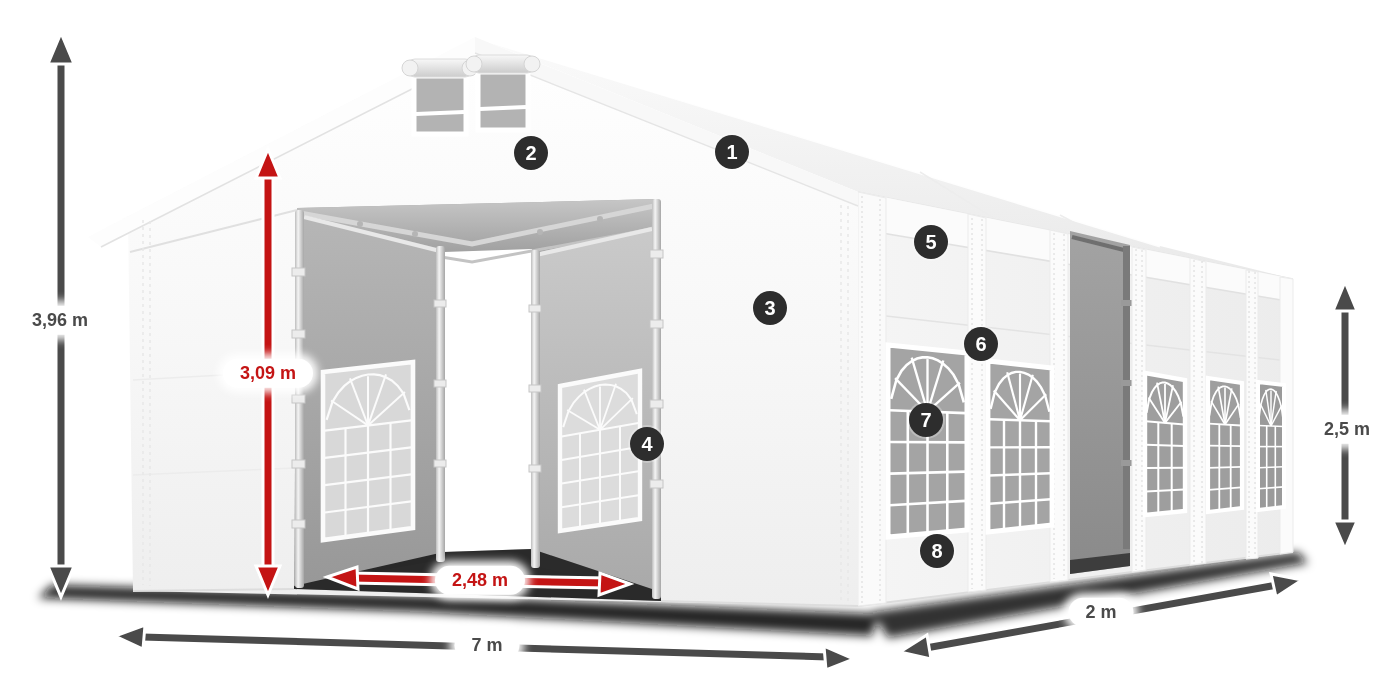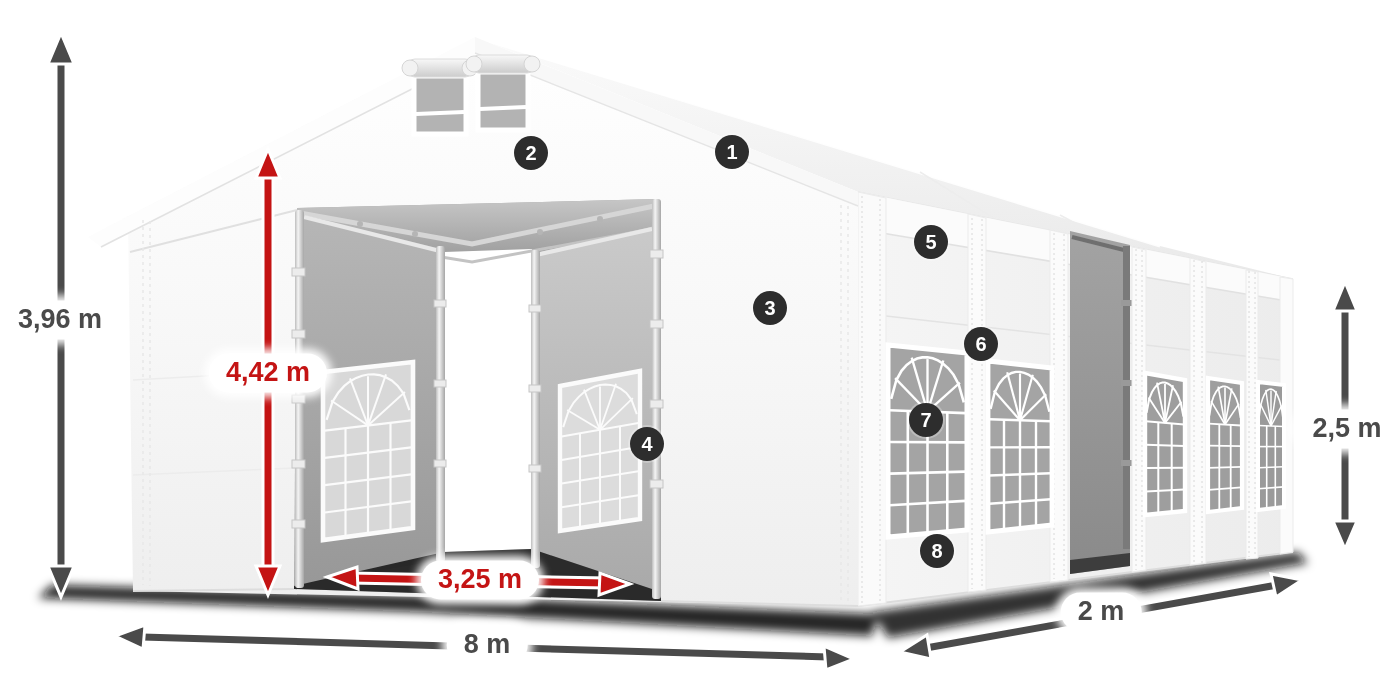--- a/index.html
+++ b/index.html
@@ -4,21 +4,21 @@
 <style>
   html,body { margin:0; padding:0; background:#ffffff; }
   .stage {
     position:relative; width:1400px; height:700px; overflow:hidden;
     background:#ffffff; font-family:"Liberation Sans", sans-serif;
   }
   .stage svg { position:absolute; left:0; top:0; }
   .pill {
     position:absolute; transform:translate(-50%,-50%);
     background:#ffffff; border-radius:22px; padding:4px 17px;
-    font-weight:bold; font-size:27px; line-height:1.15; white-space:nowrap;
+    font-weight:bold; font-size:18px; line-height:1.15; white-space:nowrap;
     color:#4a4a4a; box-shadow:0 0 9px 5px rgba(255,255,255,0.95);
   }
   .pill.red { color:#c41414; }
   .badge {
     position:absolute; transform:translate(-50%,-50%);
     width:34px; height:34px; border-radius:50%;
     background:#2d2d2d; color:#ffffff;
     display:flex; align-items:center; justify-content:center;
     font-weight:bold; font-size:20px;
     box-shadow:0 0 0 2px rgba(255,255,255,0.25);
@@ -353,23 +353,23 @@
   </g>
   <g>
     <path d="M1345,306 L1345,526" stroke="#ffffff" stroke-width="13"></path>
     <path d="M1345,306 L1345,526" stroke="#4a4a4a" stroke-width="7"></path>
     <polygon points="1345,282 1357,311 1333,311" fill="#4a4a4a" stroke="#ffffff" stroke-width="3"></polygon>
     <polygon points="1345,549 1357,521 1333,521" fill="#4a4a4a" stroke="#ffffff" stroke-width="3"></polygon>
   </g>
 </svg>
 
   <div class="pill" style="left:60px;top:320px">3,96 m</div>
-  <div class="pill red" style="left:268px;top:373px">4,42 m</div>
-  <div class="pill red" style="left:480px;top:580px">3,25 m</div>
-  <div class="pill" style="left:487px;top:645px">8 m</div>
+  <div class="pill red" style="left:268px;top:373px">3,09 m</div>
+  <div class="pill red" style="left:480px;top:580px">2,48 m</div>
+  <div class="pill" style="left:487px;top:645px">7 m</div>
   <div class="pill" style="left:1101px;top:612px">2 m</div>
   <div class="pill" style="left:1347px;top:429px">2,5 m</div>
 
   <div class="badge" style="left:732px;top:152px">1</div>
   <div class="badge" style="left:531px;top:153px">2</div>
   <div class="badge" style="left:770px;top:308px">3</div>
   <div class="badge" style="left:647px;top:444px">4</div>
   <div class="badge" style="left:931px;top:242px">5</div>
   <div class="badge" style="left:981px;top:344px">6</div>
   <div class="badge" style="left:926px;top:420px">7</div>

